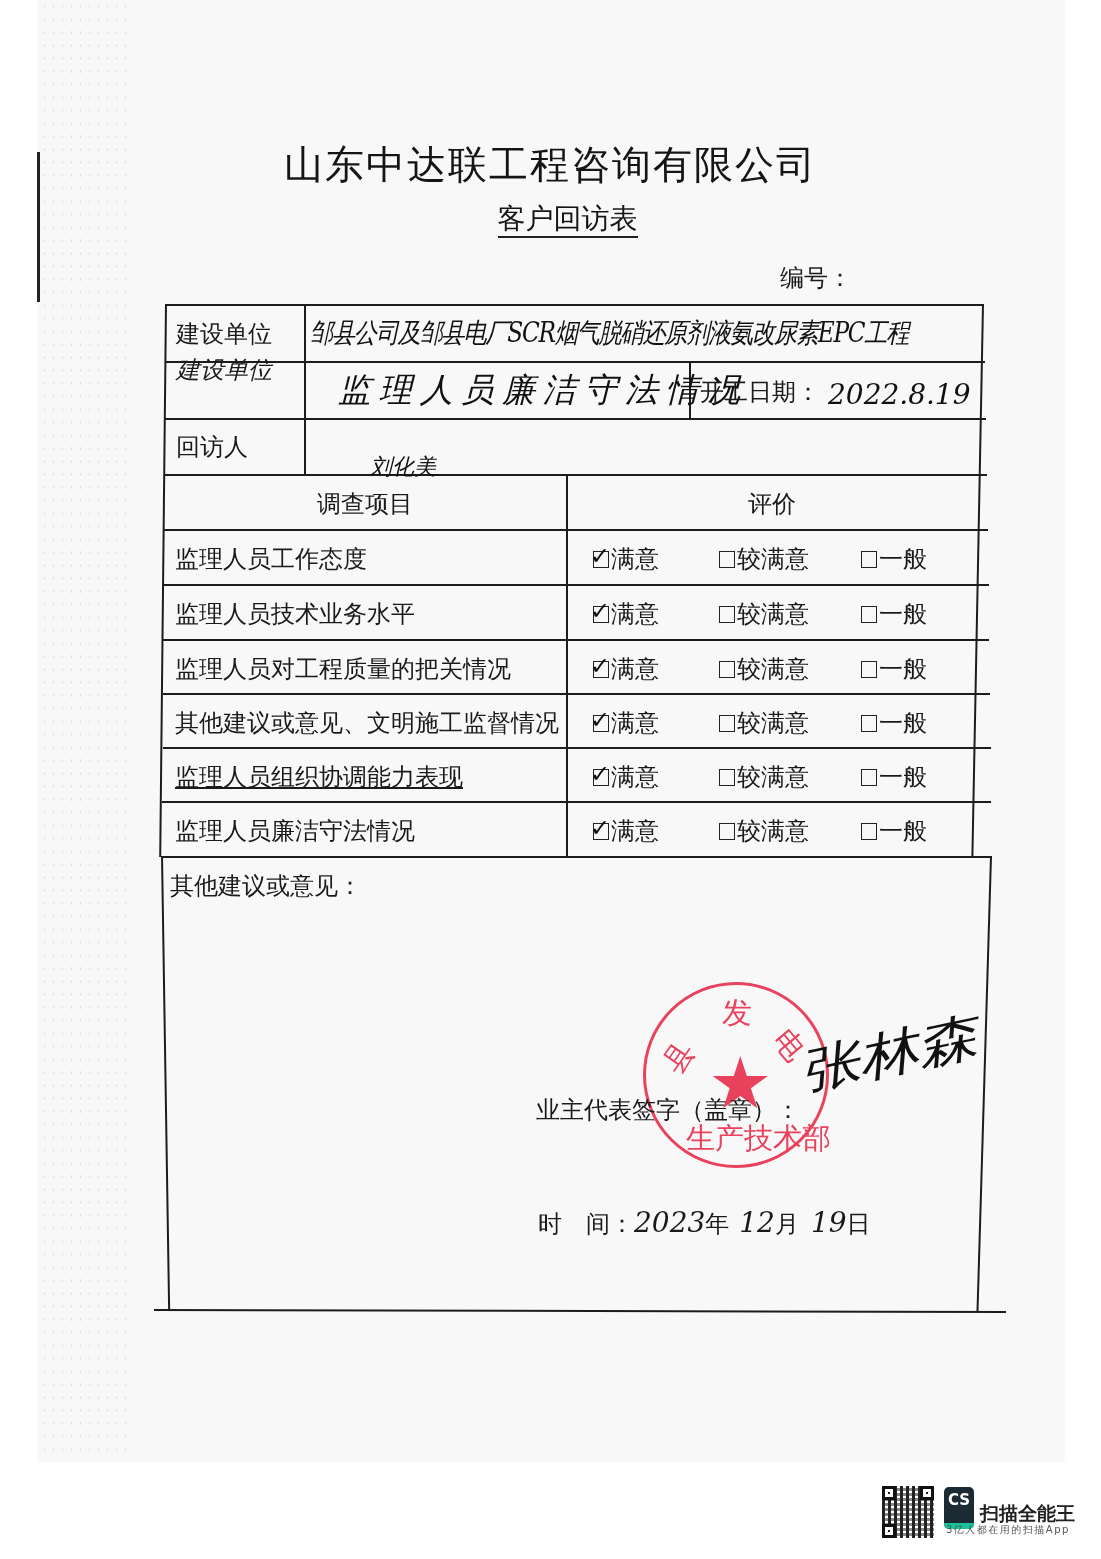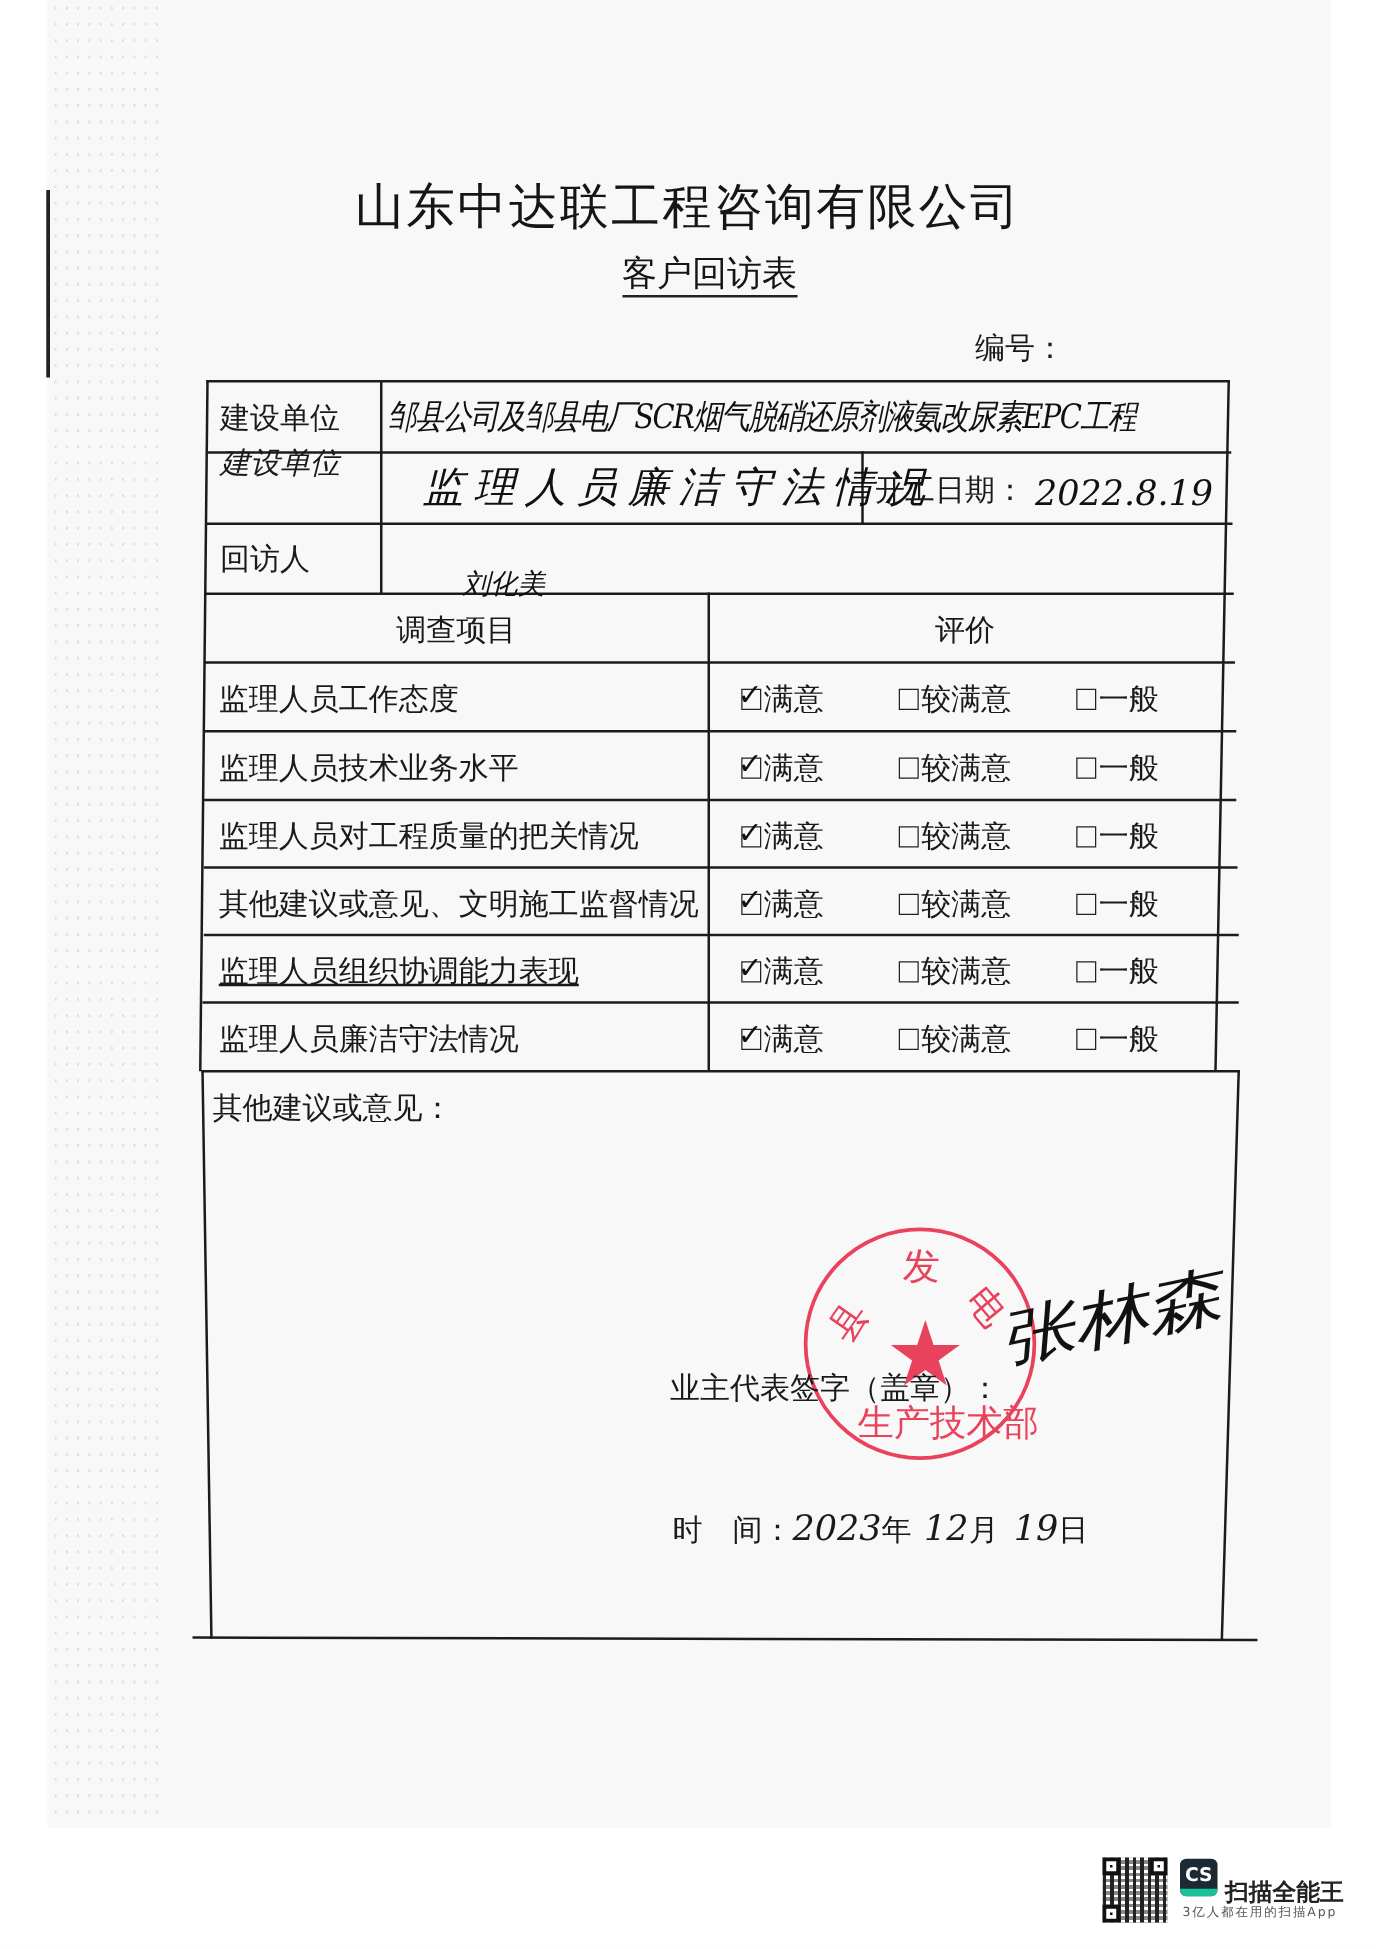--- a/index.html
+++ b/index.html
@@ -53,21 +53,21 @@
     position: absolute; left: 643px; top: 982px; width: 186px; height: 186px;
     border: 3px solid #e8334f; border-radius: 50%; box-sizing: border-box;
     opacity: 0.92;
   }
   .stamp-char { position: absolute; color: #e8334f; font-size: 30px; font-family: "DejaVu Serif", serif; }
   .stamp-star { position: absolute; color: #e8334f; font-size: 72px; line-height: 72px; }
   .stamp-dept { position: absolute; color: #e8334f; font-size: 29px; white-space: nowrap; font-family: Liberation Mono, monospace; }
 
   
   .cs-logo {
-    position: absolute; left: 944px; top: 1487px; width: 30px; height: 30px;
+    position: absolute; left: 944px; top: 1487px; width: 30px; height: 42px;
     border-radius: 5px; background: #1c2a33; color: #fff; font-weight: bold;
     font-size: 15px; text-align: center; line-height: 26px; overflow: hidden;
   }
   .cs-logo::after {
     content: ""; position: absolute; left: 0; bottom: 0; width: 30px; height: 6px; background: #19c29b;
   }
   .cs-name { position: absolute; left: 980px; top: 1489px; font-size: 19px; color: #222; font-weight: bold; margin-top: 12px; }
   .cs-tag { position: absolute; left: 946px; top: 1523px; font-size: 10px; color: #555; letter-spacing: 1.5px; text-align: center; }
   .qr {
     position: absolute; left: 882px; top: 1486px; width: 52px; height: 52px;

